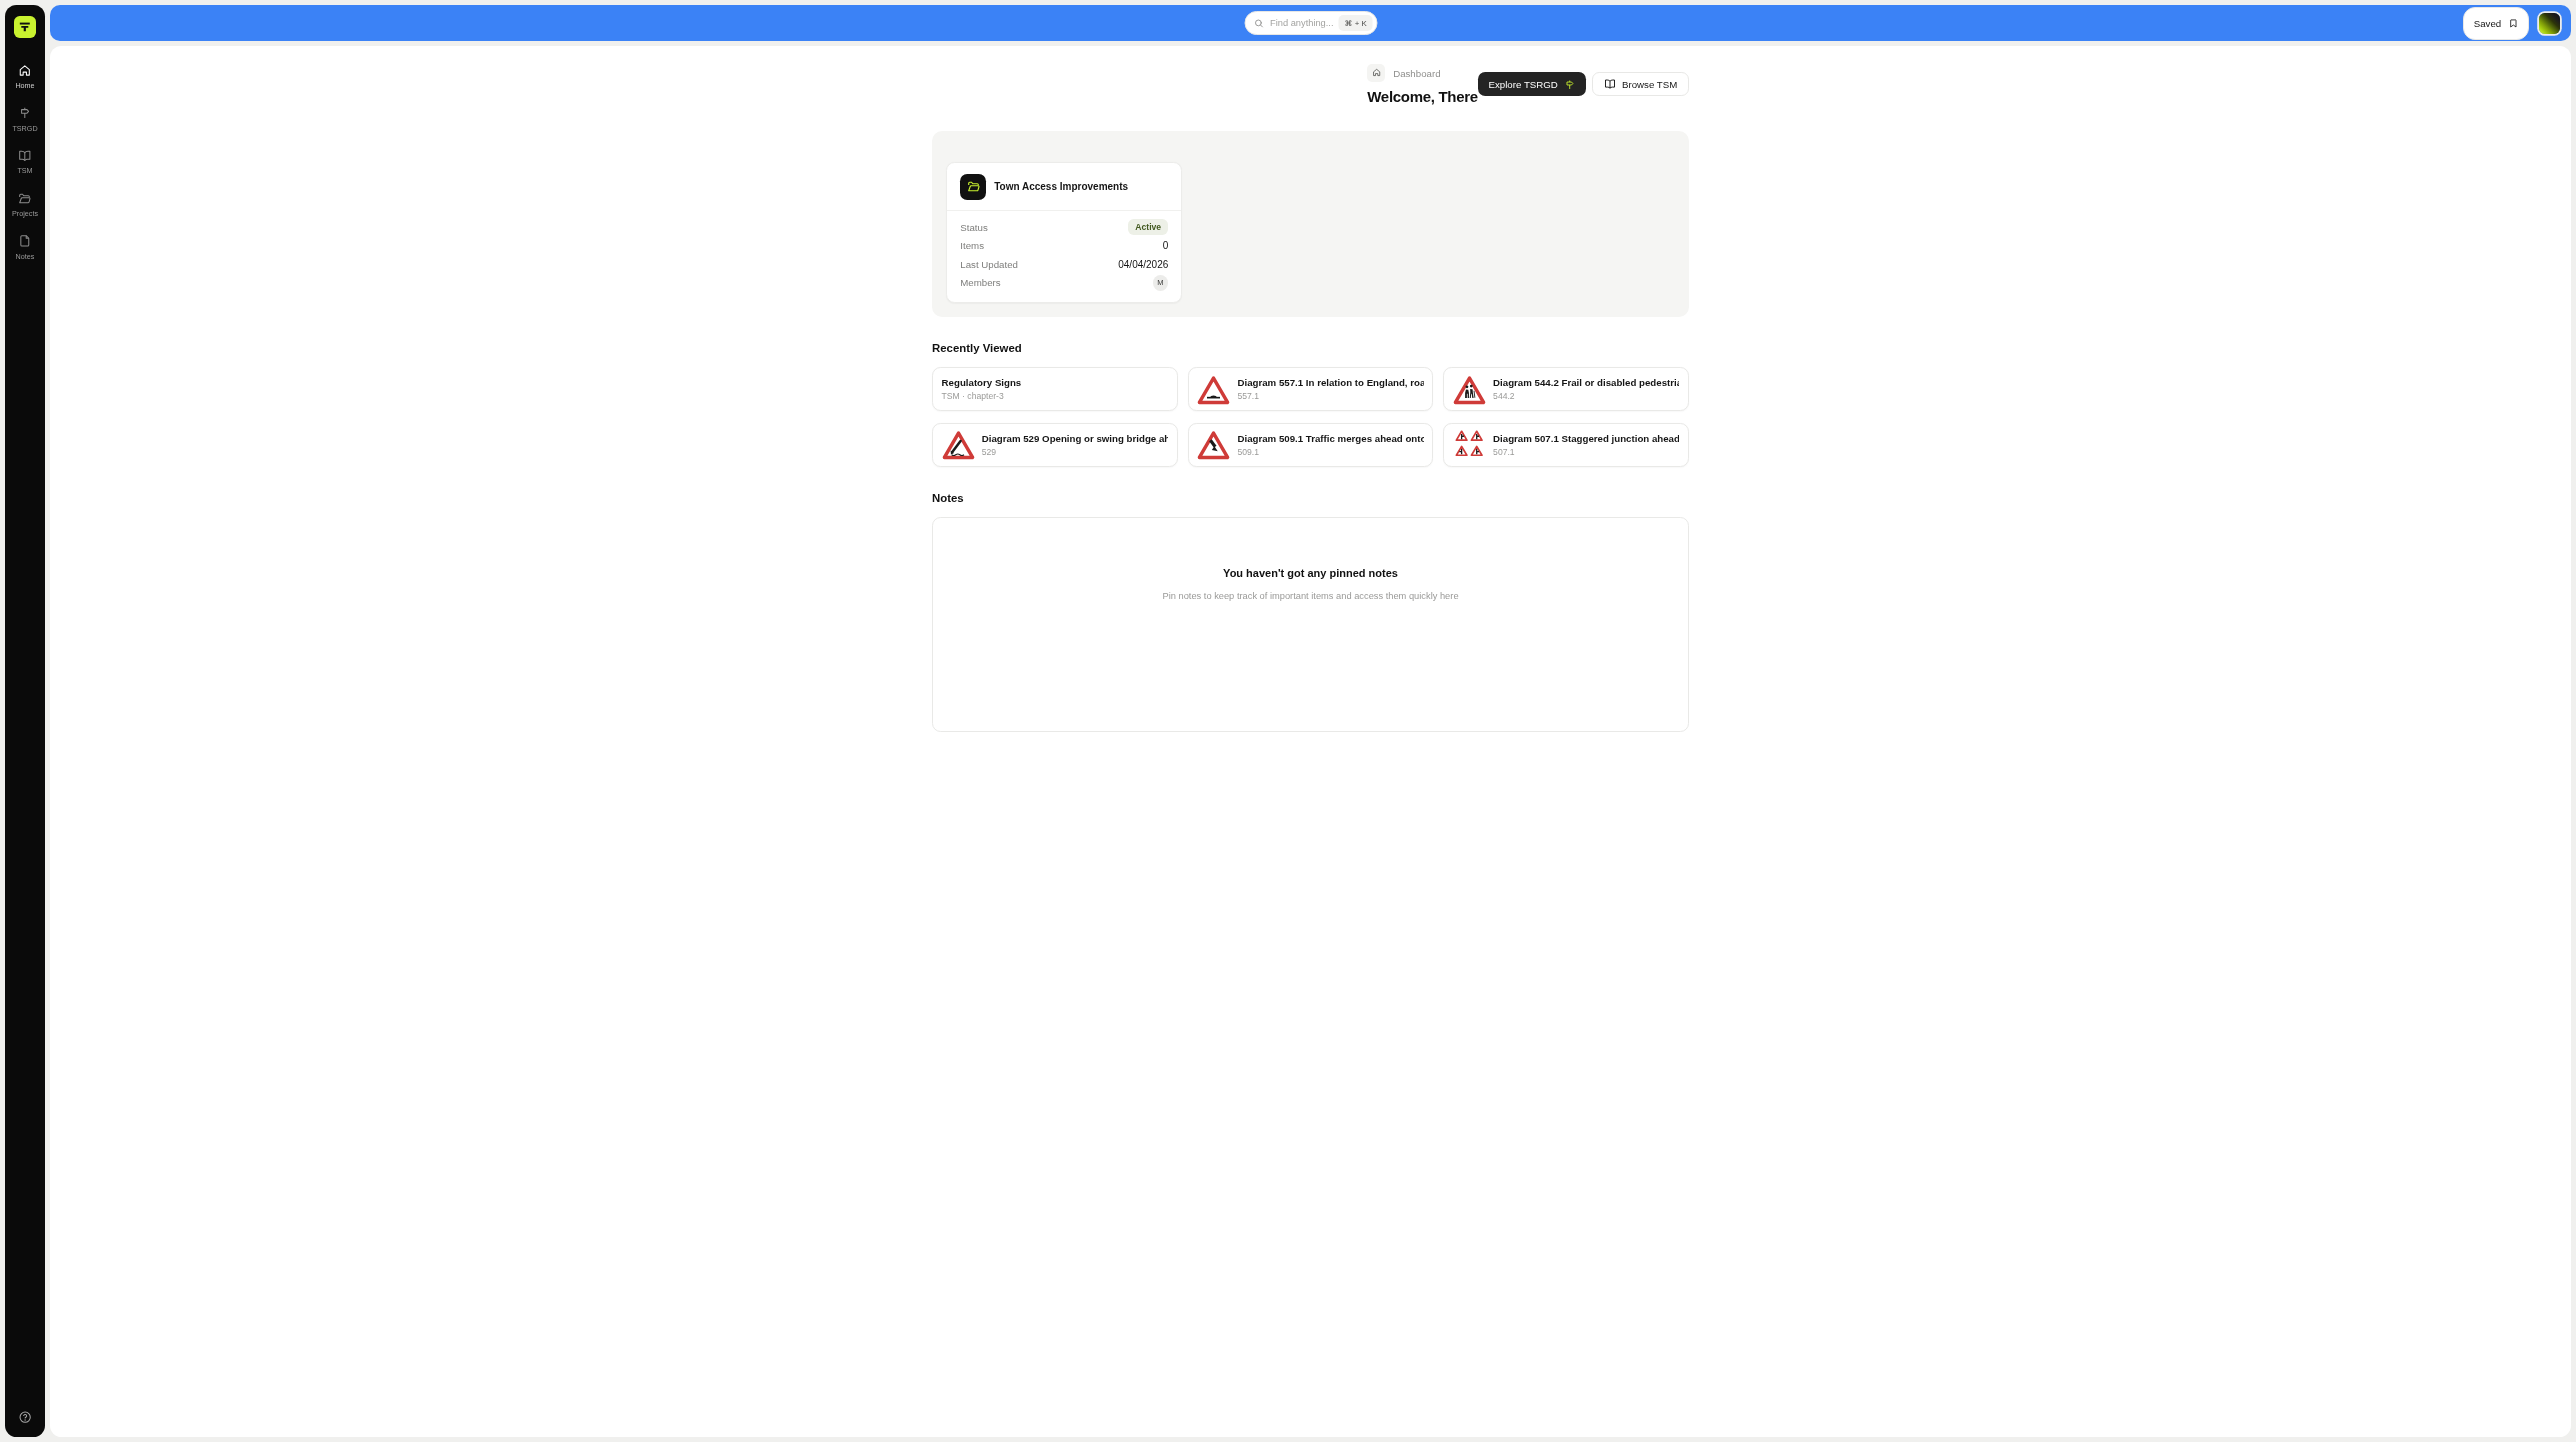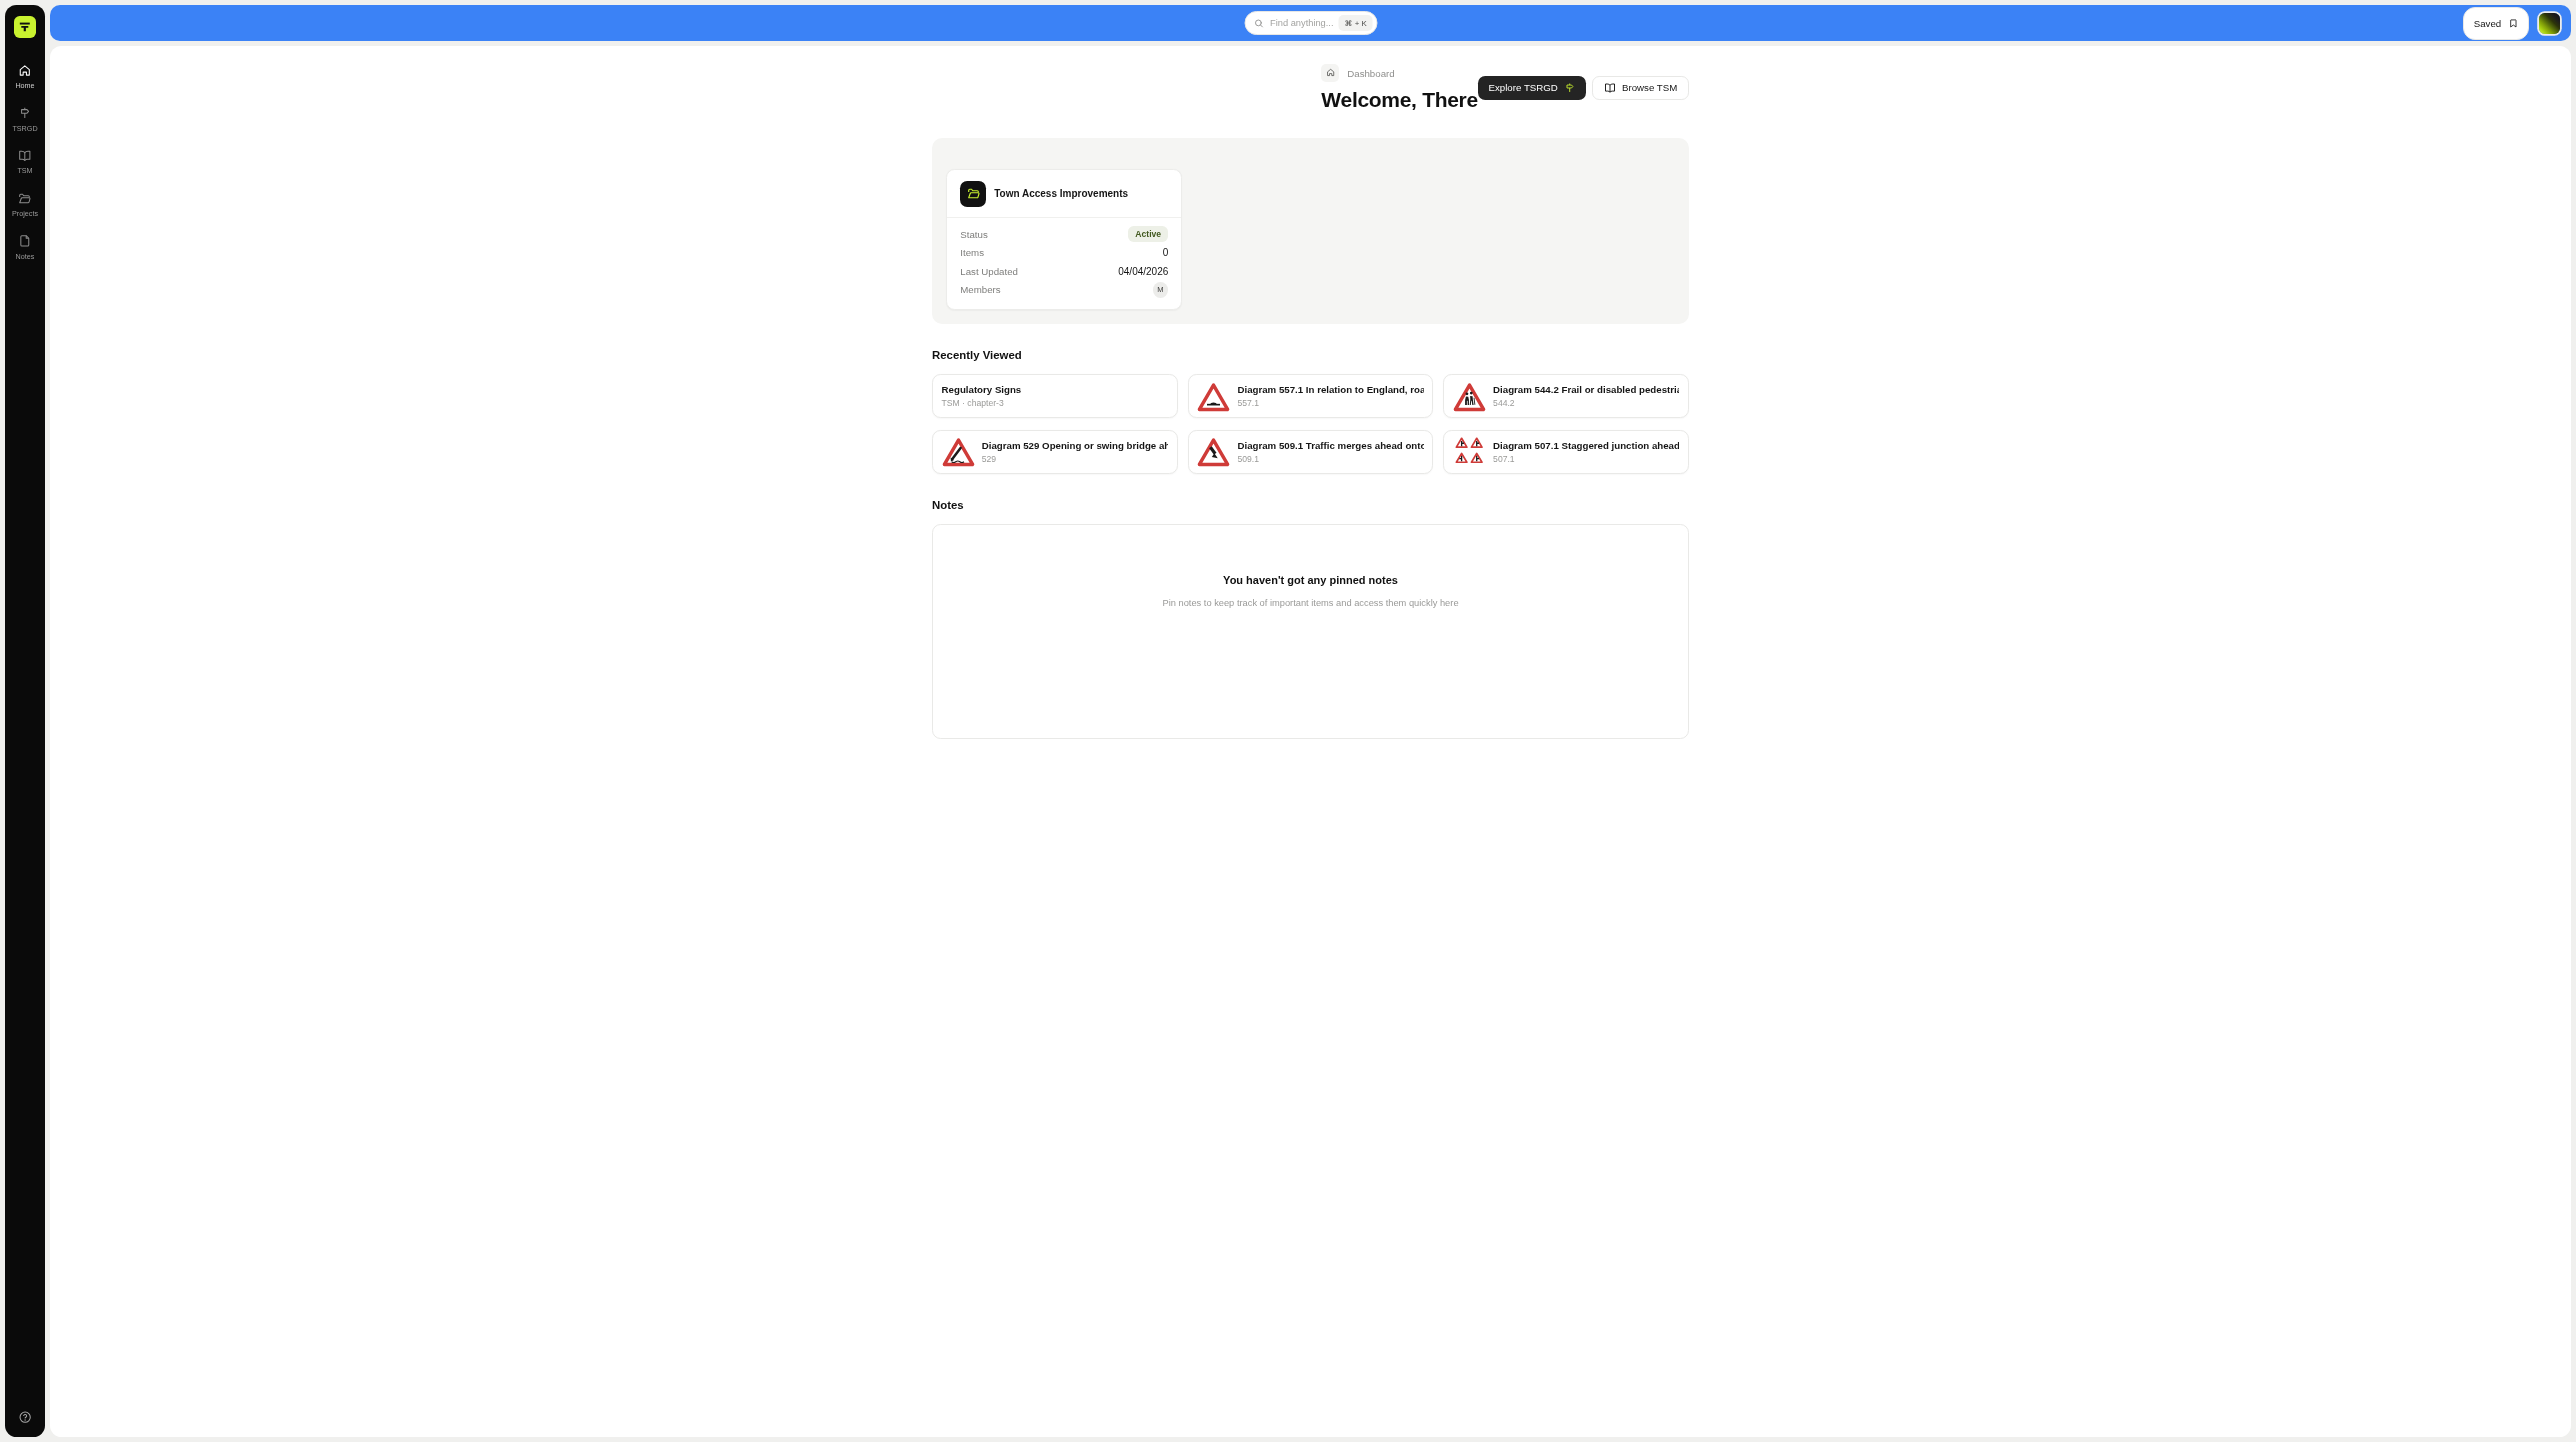--- a/index.html
+++ b/index.html
@@ -64,21 +64,21 @@
     background:#fff; border-radius:11.4px; flex:1; overflow:hidden;
     display:flex; justify-content:center;
   }
   .container { width:757px; max-width:calc(100% - 64px); padding-top:18px; }
 
   
   .page-head { display:flex; justify-content:flex-end; align-items:center; }
   .breadcrumb { display:flex; align-items:center; gap:7.9px; color:#8f8f8d; font-size:9.7px; }
   .crumb-chip { width:18px; height:18px; border-radius:5px; background:#f4f4f2;
     display:grid; place-items:center; color:#4c4c4a; cursor:pointer; }
-  .page-title { font-size:21px; font-weight:700; letter-spacing:-0.3px; color:#111; margin-top:5.7px; }
+  .page-title { font-size:15px; font-weight:700; letter-spacing:-0.3px; color:#111; margin-top:5.7px; }
   .head-actions { display:flex; gap:5.7px; }
   .btn { display:flex; align-items:center; gap:6.4px; height:24px; padding:0 10.7px;
     border-radius:7.2px; font-size:9.7px; cursor:pointer; font-family:inherit; border:none; }
   .btn-dark { background:#242424; color:#fff; }
   .btn-dark svg { color:#c9f22f; }
   .btn-light { background:#fff; border:0.7px solid #e8e8e6; color:#161616; }
 
   
   .projects-panel { background:#f5f5f3; border-radius:10px; margin-top:26.5px; padding:14.3px; }
   .panel-head { display:flex; justify-content:space-between; align-items:flex-start; }

